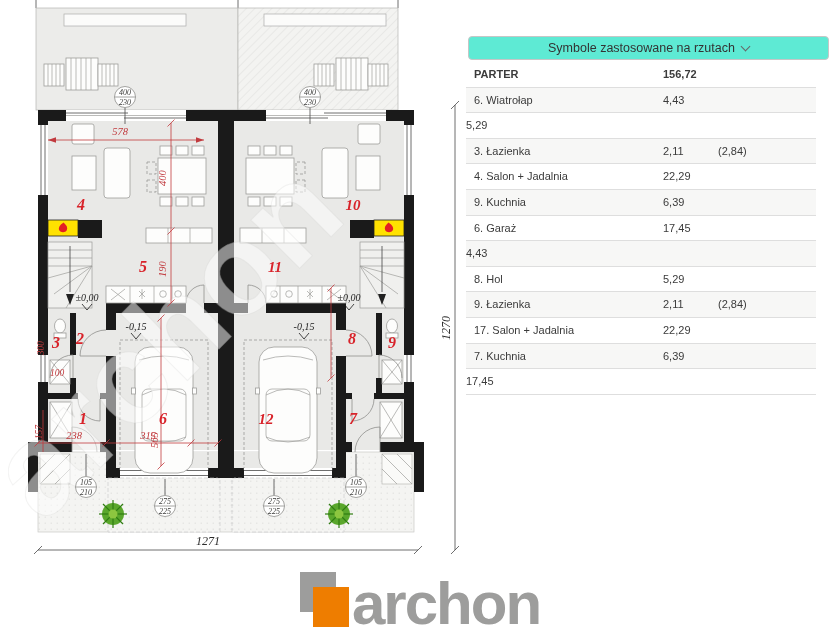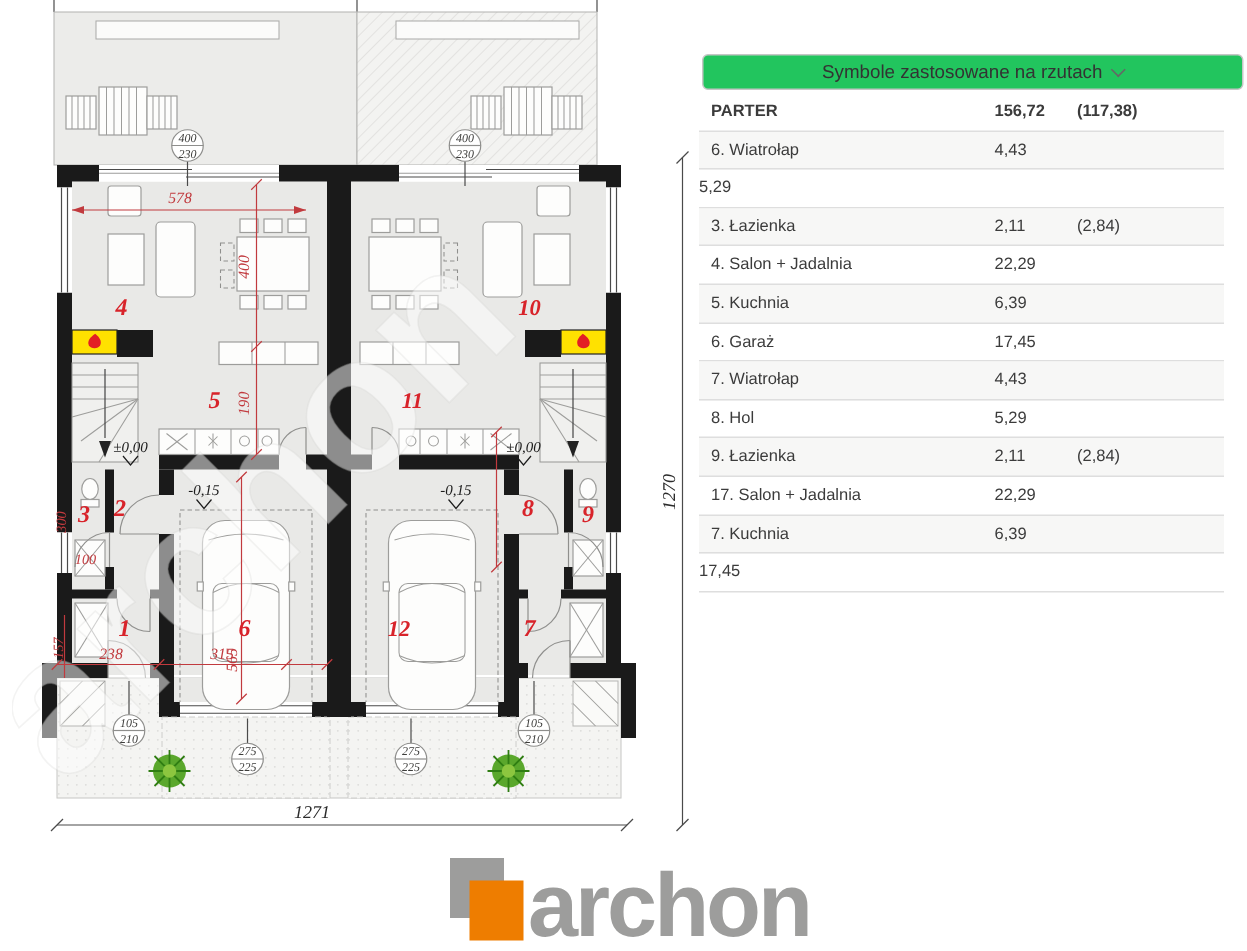--- a/index.html
+++ b/index.html
@@ -21,21 +21,21 @@
   .thin{stroke:#9d9d9b;stroke-width:.7;fill:none}
   .wall{fill:#1a1a1a}
   .rline{stroke:#c13a3e;stroke-width:.8;fill:none}
   .kline{stroke:#4a4a4a;stroke-width:.8;fill:none}
   .arc{stroke:#8f8f8d;stroke-width:.8;fill:none}
   .dash{stroke:#8f8f8d;stroke-width:.7;fill:none;stroke-dasharray:3 2}
 
   
   .legend{position:absolute;left:466px;top:0;width:365px;height:420px}
   .dd{position:absolute;left:2px;right:2px;top:36px;height:22px;border:1px solid #c6c6c6;
-      border-radius:4px;background:#22c55e;font-size:12.5px;color:#333;text-align:center;
+      border-radius:4px;background:#5eead4;font-size:12.5px;color:#333;text-align:center;
       line-height:22px;cursor:pointer}
   .chev{display:inline-block;width:6px;height:6px;border-right:1.5px solid #666;
         border-bottom:1.5px solid #666;transform:rotate(45deg);margin-left:7px;
         position:relative;top:-2px}
   .rows{position:absolute;top:62px;left:0;right:15px}
   .lrow{display:grid;grid-template-columns:197px 55px 1fr;height:25.6px;line-height:25.6px;
         font-size:11px;color:#3b3b3b;border-bottom:1px solid #dedede;box-sizing:border-box}
   .lrow .nm{padding-left:8px;overflow:hidden;white-space:nowrap}
   .total{font-weight:bold}
   #legend-rows .lrow:nth-child(odd){background:#f7f7f6}
@@ -365,21 +365,20 @@
 </div>
 
 <div class="legend">
   <div class="dd">
     <span>Symbole zastosowane na rzutach</span><span class="chev"></span>
   </div>
   <div class="rows">
     <div class="lrow total">
       <span class="nm">PARTER</span>
       <span>156,72</span>
-      <span>(117,38)</span>
     </div>
     <div id="legend-rows">
   <div class="lrow">
     <span class="nm">6. Wiatrołap</span>
     <span>4,43</span>
     <span></span>
   </div>
 
   <div class="lrow">
     <span>5,29</span>
@@ -392,33 +391,32 @@
     <span>(2,84)</span>
   </div>
 
   <div class="lrow">
     <span class="nm">4. Salon + Jadalnia</span>
     <span>22,29</span>
     <span></span>
   </div>
 
   <div class="lrow">
-    <span class="nm">5. Kuchnia</span>
+    <span class="nm">9. Kuchnia</span>
     <span>6,39</span>
     <span></span>
   </div>
 
   <div class="lrow">
     <span class="nm">6. Garaż</span>
     <span>17,45</span>
     <span></span>
   </div>
 
   <div class="lrow">
-    <span class="nm">7. Wiatrołap</span>
     <span>4,43</span>
     <span></span>
   </div>
 
   <div class="lrow">
     <span class="nm">8. Hol</span>
     <span>5,29</span>
     <span></span>
   </div>
 

